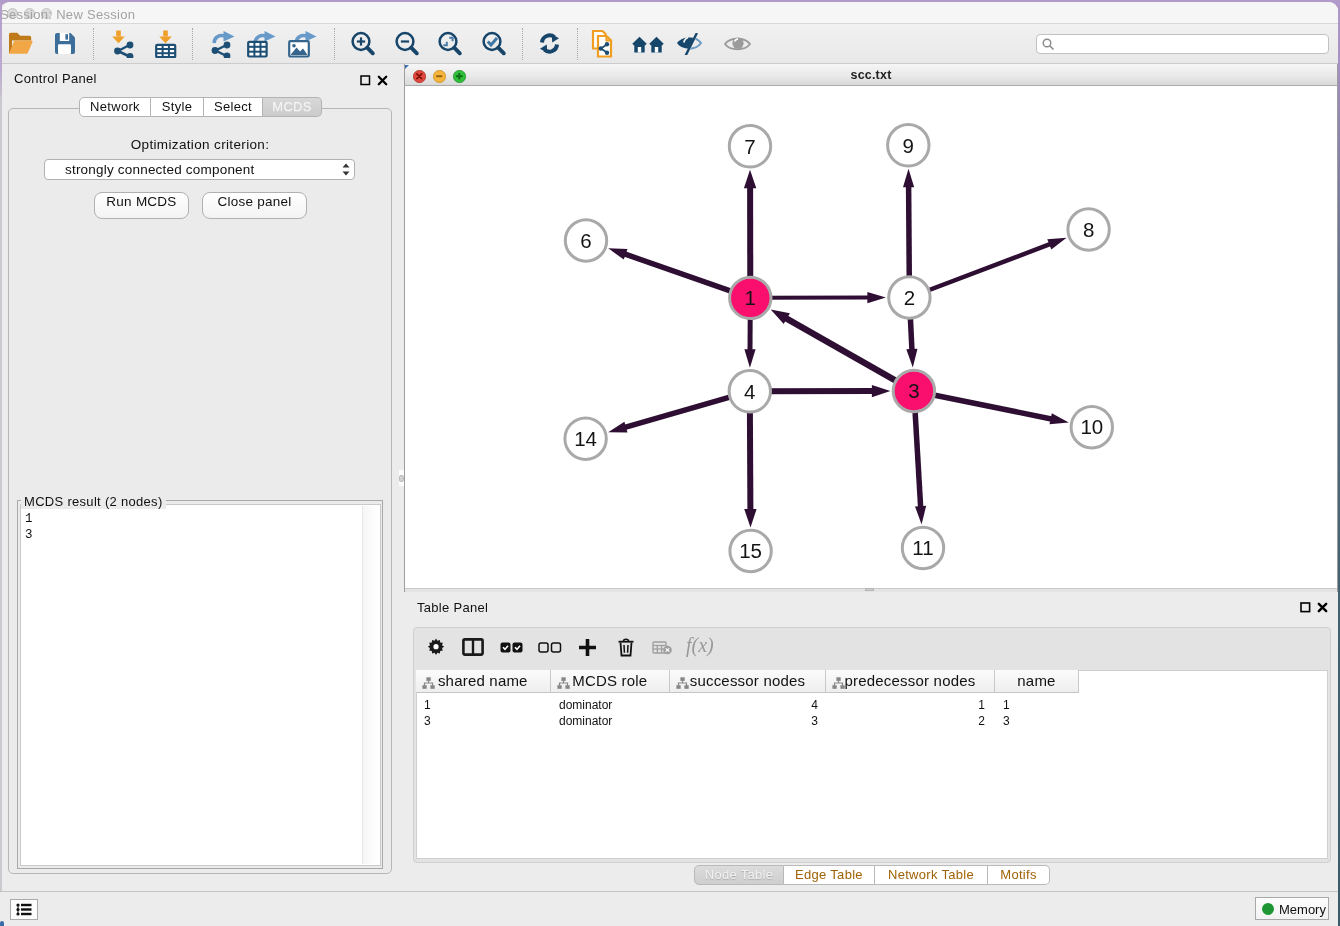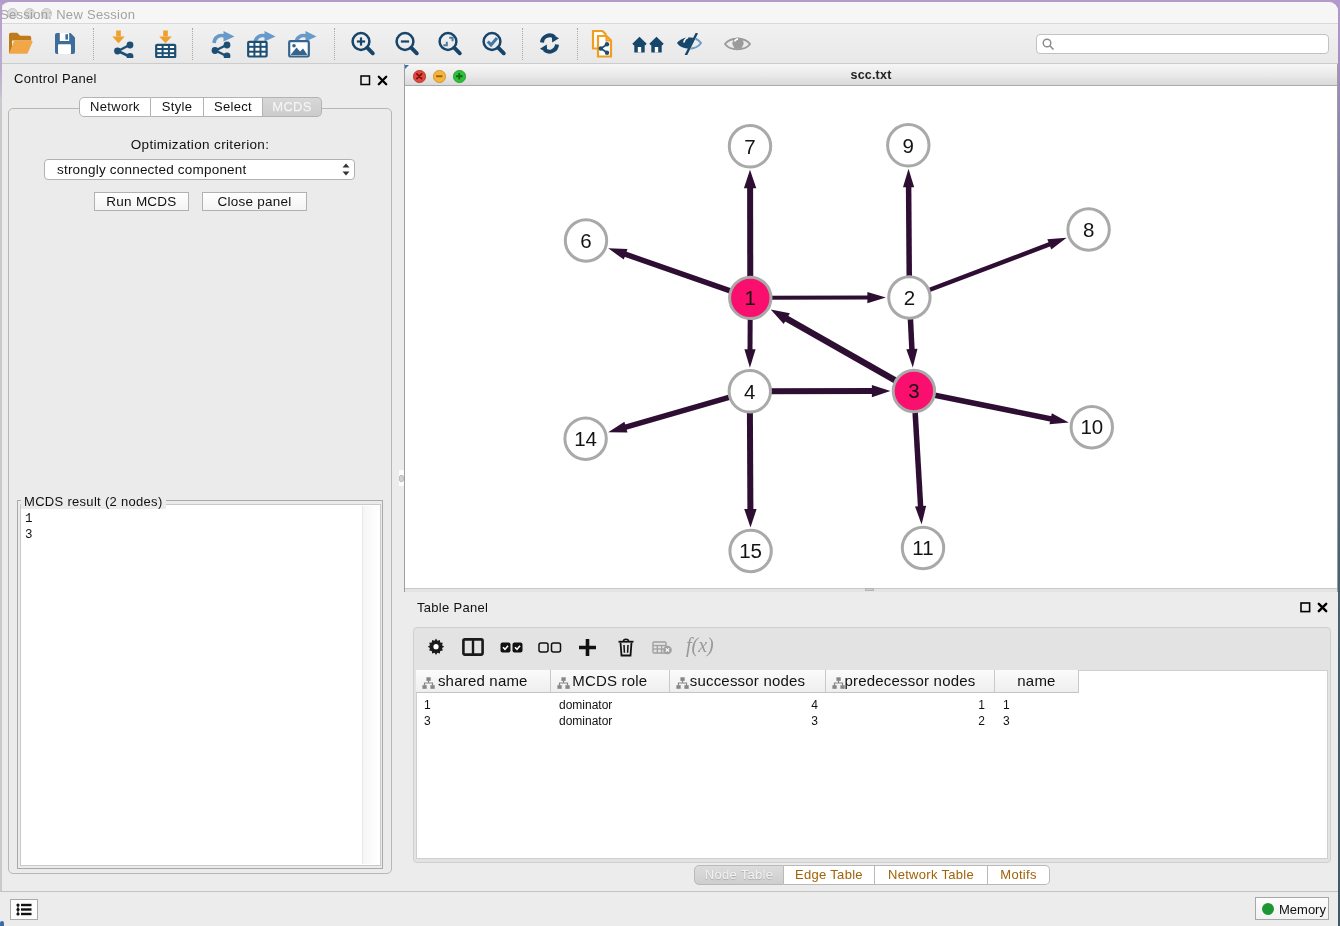--- a/index.html
+++ b/index.html
@@ -27,23 +27,23 @@
           background:#fff;border:1px solid #c2c2c2;border-radius:4px;box-sizing:border-box}
   #cp-head{position:absolute;left:14px;top:71px;font-size:13px;letter-spacing:0.3px;color:#111}
   #cp-pane{position:absolute;left:8px;top:108px;width:384px;height:766px;
            border:1px solid #b7b7b7;border-radius:5px;background:#ebebeb;box-sizing:border-box}
   .tab{position:absolute;top:97px;height:19.5px;box-sizing:border-box;background:#fff;
        border:1px solid #b3b3b3;font-size:13px;letter-spacing:0.3px;color:#111;text-align:center;line-height:17.5px}
   .tabsel{border-radius:4px;background:linear-gradient(#d8d8d8,#cbcbcb);color:#f6f6f6;text-shadow:0 1px 0 rgba(255,255,255,0.25)}
   #optlab{position:absolute;left:0;top:137px;width:400px;text-align:center;font-size:13.5px;letter-spacing:0.35px;color:#111}
   #combo{position:absolute;left:44px;top:159px;width:311px;height:21px;background:#fff;
          border:1px solid #b1b1b1;border-radius:4px;box-sizing:border-box;
-         font-size:13.5px;letter-spacing:0.2px;color:#111;line-height:19px;padding-left:12px}
-  .btn{position:absolute;top:192px;height:19px;background:linear-gradient(#ffffff,#f3f3f3);border:1px solid #b1b1b1;
-       border-radius:0;box-sizing:border-box;font-size:13.5px;letter-spacing:0.25px;color:#111;
+         font-size:13.5px;letter-spacing:0.2px;color:#111;line-height:19px;padding-left:20px}
+  .btn{position:absolute;top:192px;height:27px;background:linear-gradient(#ffffff,#f3f3f3);border:1px solid #b1b1b1;
+       border-radius:8px;box-sizing:border-box;font-size:13.5px;letter-spacing:0.25px;color:#111;
        text-align:center;line-height:17px}
   #fieldset{position:absolute;left:17px;top:500px;width:366px;height:369px;
             border:1px solid #a9a9a9;box-sizing:border-box;background:#ebebeb}
   #fs-legend{position:absolute;left:21px;top:494px;background:#ebebeb;padding:0 3px;
              font-size:13px;letter-spacing:0.3px;color:#111}
   #fs-white{position:absolute;left:20px;top:504px;width:361px;height:362px;background:#fff;
             border:1px solid #c9c9c9;box-sizing:border-box}
   #fs-scroll{position:absolute;right:1px;top:1px;width:16px;height:358px;
              background:linear-gradient(90deg,#f6f6f6,#ffffff);border-left:1px solid #e8e8e8}
   #fs-text{position:absolute;left:4px;top:6px;font-family:"Liberation Mono",monospace;

